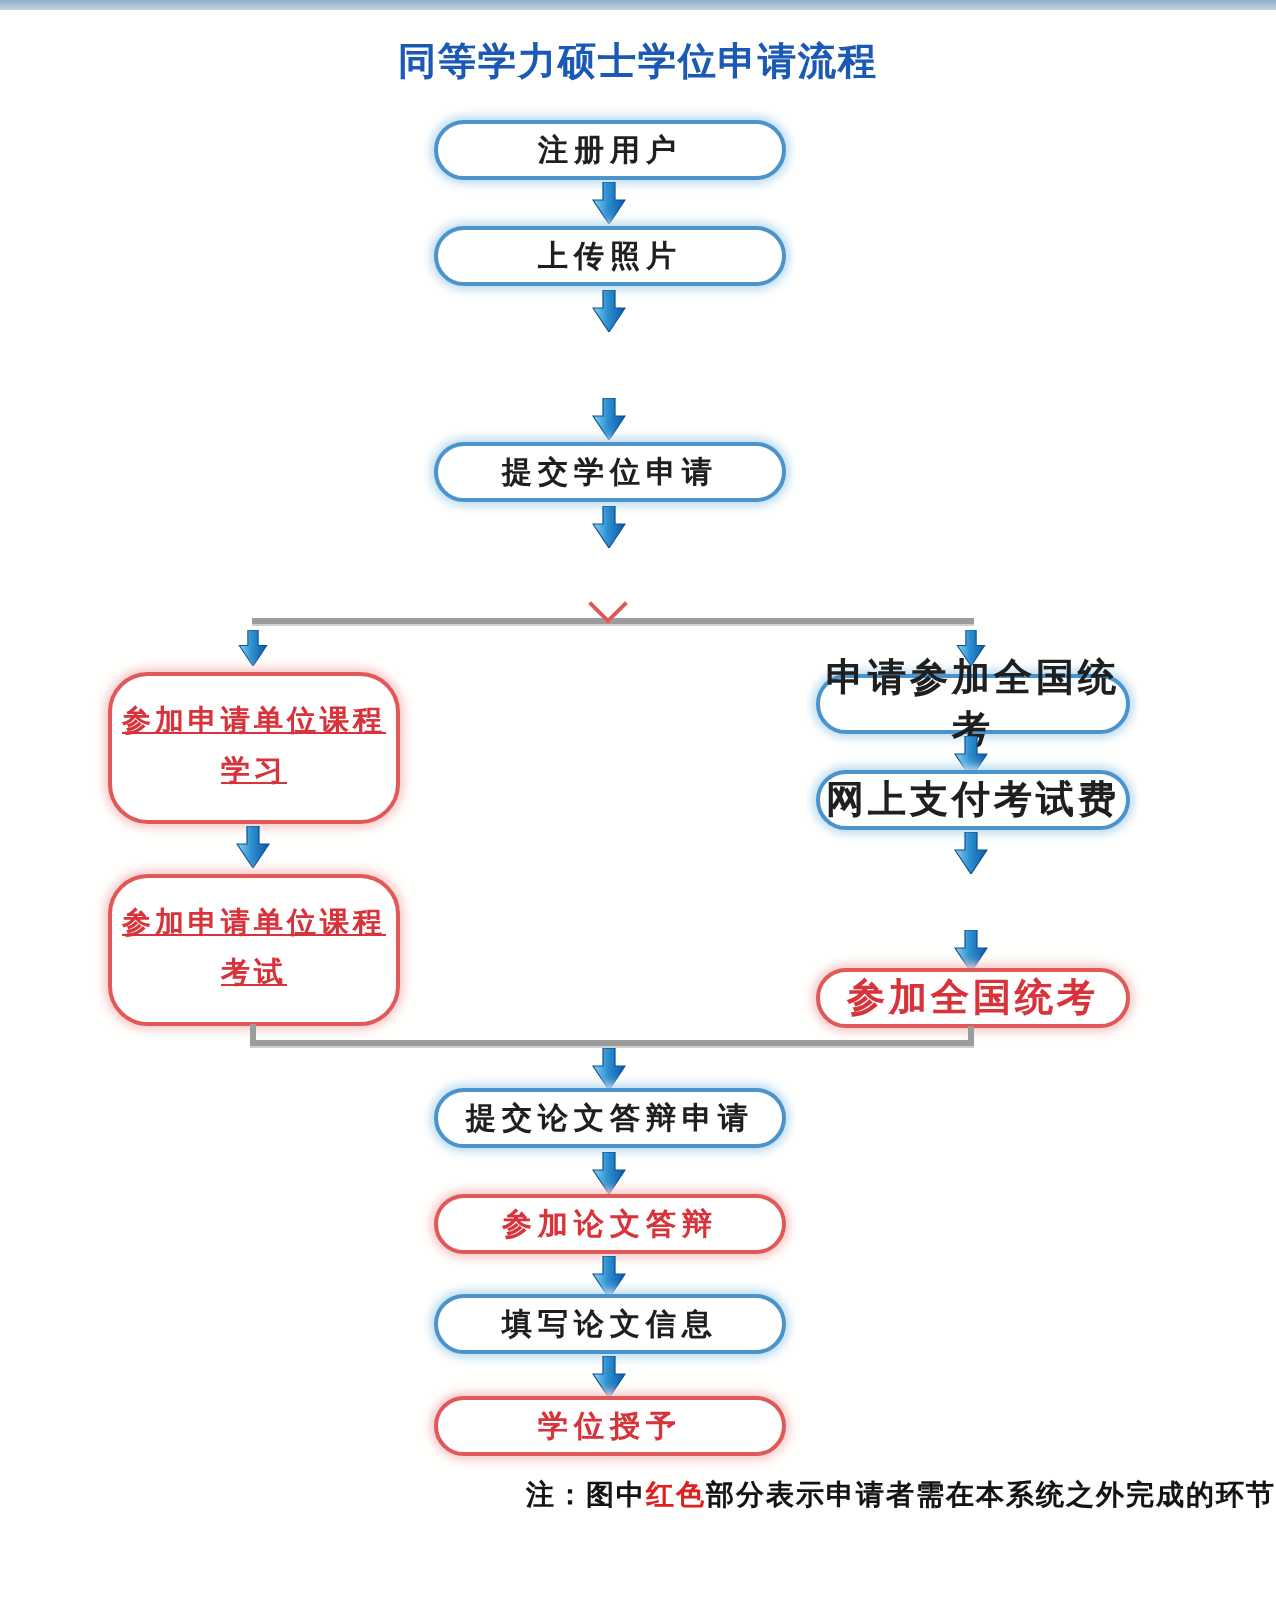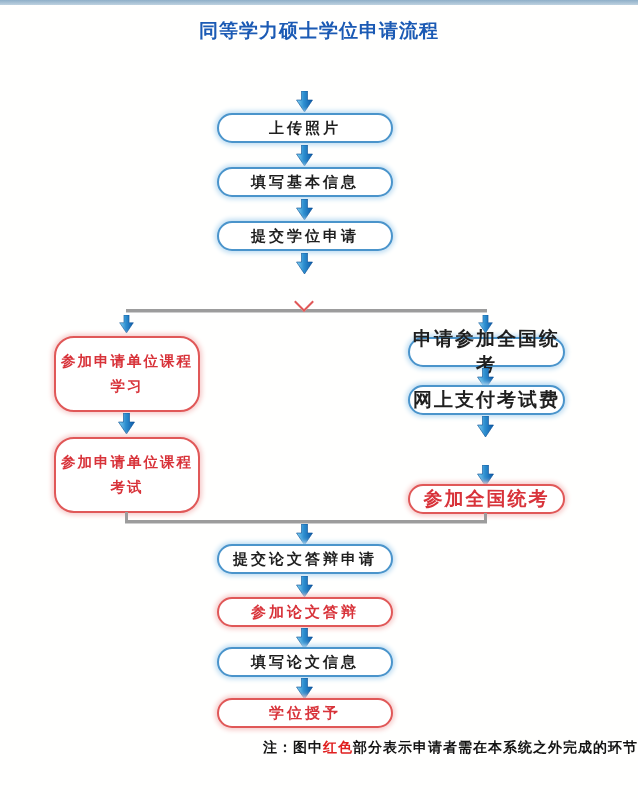--- a/index.html
+++ b/index.html
@@ -19,21 +19,21 @@
   .node {
     position:absolute; display:flex; flex-direction:column;
     align-items:center; justify-content:center;
     background:#ffffff; font-weight:bold; text-align:center;
     box-sizing:border-box;
   }
   .blue { border:2px solid #4a94cb; box-shadow:0 0 5px 2px #bcdcf2; color:#1f1f1f; }
   .red  { border:2px solid #e05858; box-shadow:0 0 5px 2px #f6c9c9; color:#d8333a; }
   .pill      { left:217px; width:176px; height:30px; border-radius:16px; font-size:15px;   letter-spacing:3px; }
   .rightpill { left:408px; width:157px; height:30px; border-radius:16px; font-size:19px; letter-spacing:2px; }
-  .bigbox    { left:54px;  width:146px; height:76px; border-radius:20px; font-size:14.5px; letter-spacing:2px; line-height:25px; }
+  .bigbox    { left:54px;  width:146px; height:76px; border-radius:20px; font-size:14.5px; letter-spacing:2px; line-height:25px;text-decoration:underline; }
 
   #n-register{top:60px} #n-upload{top:113px} #n-basic{top:167px} #n-submit{top:221px}
   #n-onsite{top:275px}
   #n-study{top:336px} #n-exam{top:437px}
   #n-apply{top:337px} #n-pay{top:385px} #n-print{top:434px} #n-national{top:484px}
   #n-thesisapply{top:544px} #n-defense{top:597px} #n-thesisinfo{top:647px} #n-award{top:698px}
 
   .arrow { position:absolute; display:block; }
   .connector { position:absolute; background:#9c9c9c; box-shadow:0 1px 0 #cfcfcf; }
   #branch-line { left:126px; top:309px; width:361px; height:3px; }
@@ -66,34 +66,34 @@
       </linearGradient>
       <g id="arrowShape">
         <path d="M5 0 H11 V9 H16 L8 21 L0 9 H5 Z" fill="url(#arrowGrad)" stroke="#0a4f94" stroke-width="0.6"></path>
       </g>
     </defs>
   </svg>
 
   <div class="topbar"></div>
   <div class="title">同等学力硕士学位申请流程</div>
 
+  <div class="node pill blue" id="n-register">
+    <span>注册用户</span>
+  </div>
   <svg class="arrow" style="left:296px; top:91px" width="17" height="21" viewBox="0 0 16 21">
       <use href="#arrowShape"></use>
     </svg>
 
   <div class="node pill blue" id="n-upload">
     <span>上传照片</span>
   </div>
   <svg class="arrow" style="left:296px; top:145px" width="17" height="21" viewBox="0 0 16 21">
       <use href="#arrowShape"></use>
     </svg>
 
-  <div class="node pill blue" id="n-basic">
-    <span>填写基本信息</span>
-  </div>
   <svg class="arrow" style="left:296px; top:199px" width="17" height="21" viewBox="0 0 16 21">
       <use href="#arrowShape"></use>
     </svg>
 
   <div class="node pill blue" id="n-submit">
     <span>提交学位申请</span>
   </div>
   <svg class="arrow" style="left:296px; top:253px" width="17" height="21" viewBox="0 0 16 21">
       <use href="#arrowShape"></use>
     </svg>

